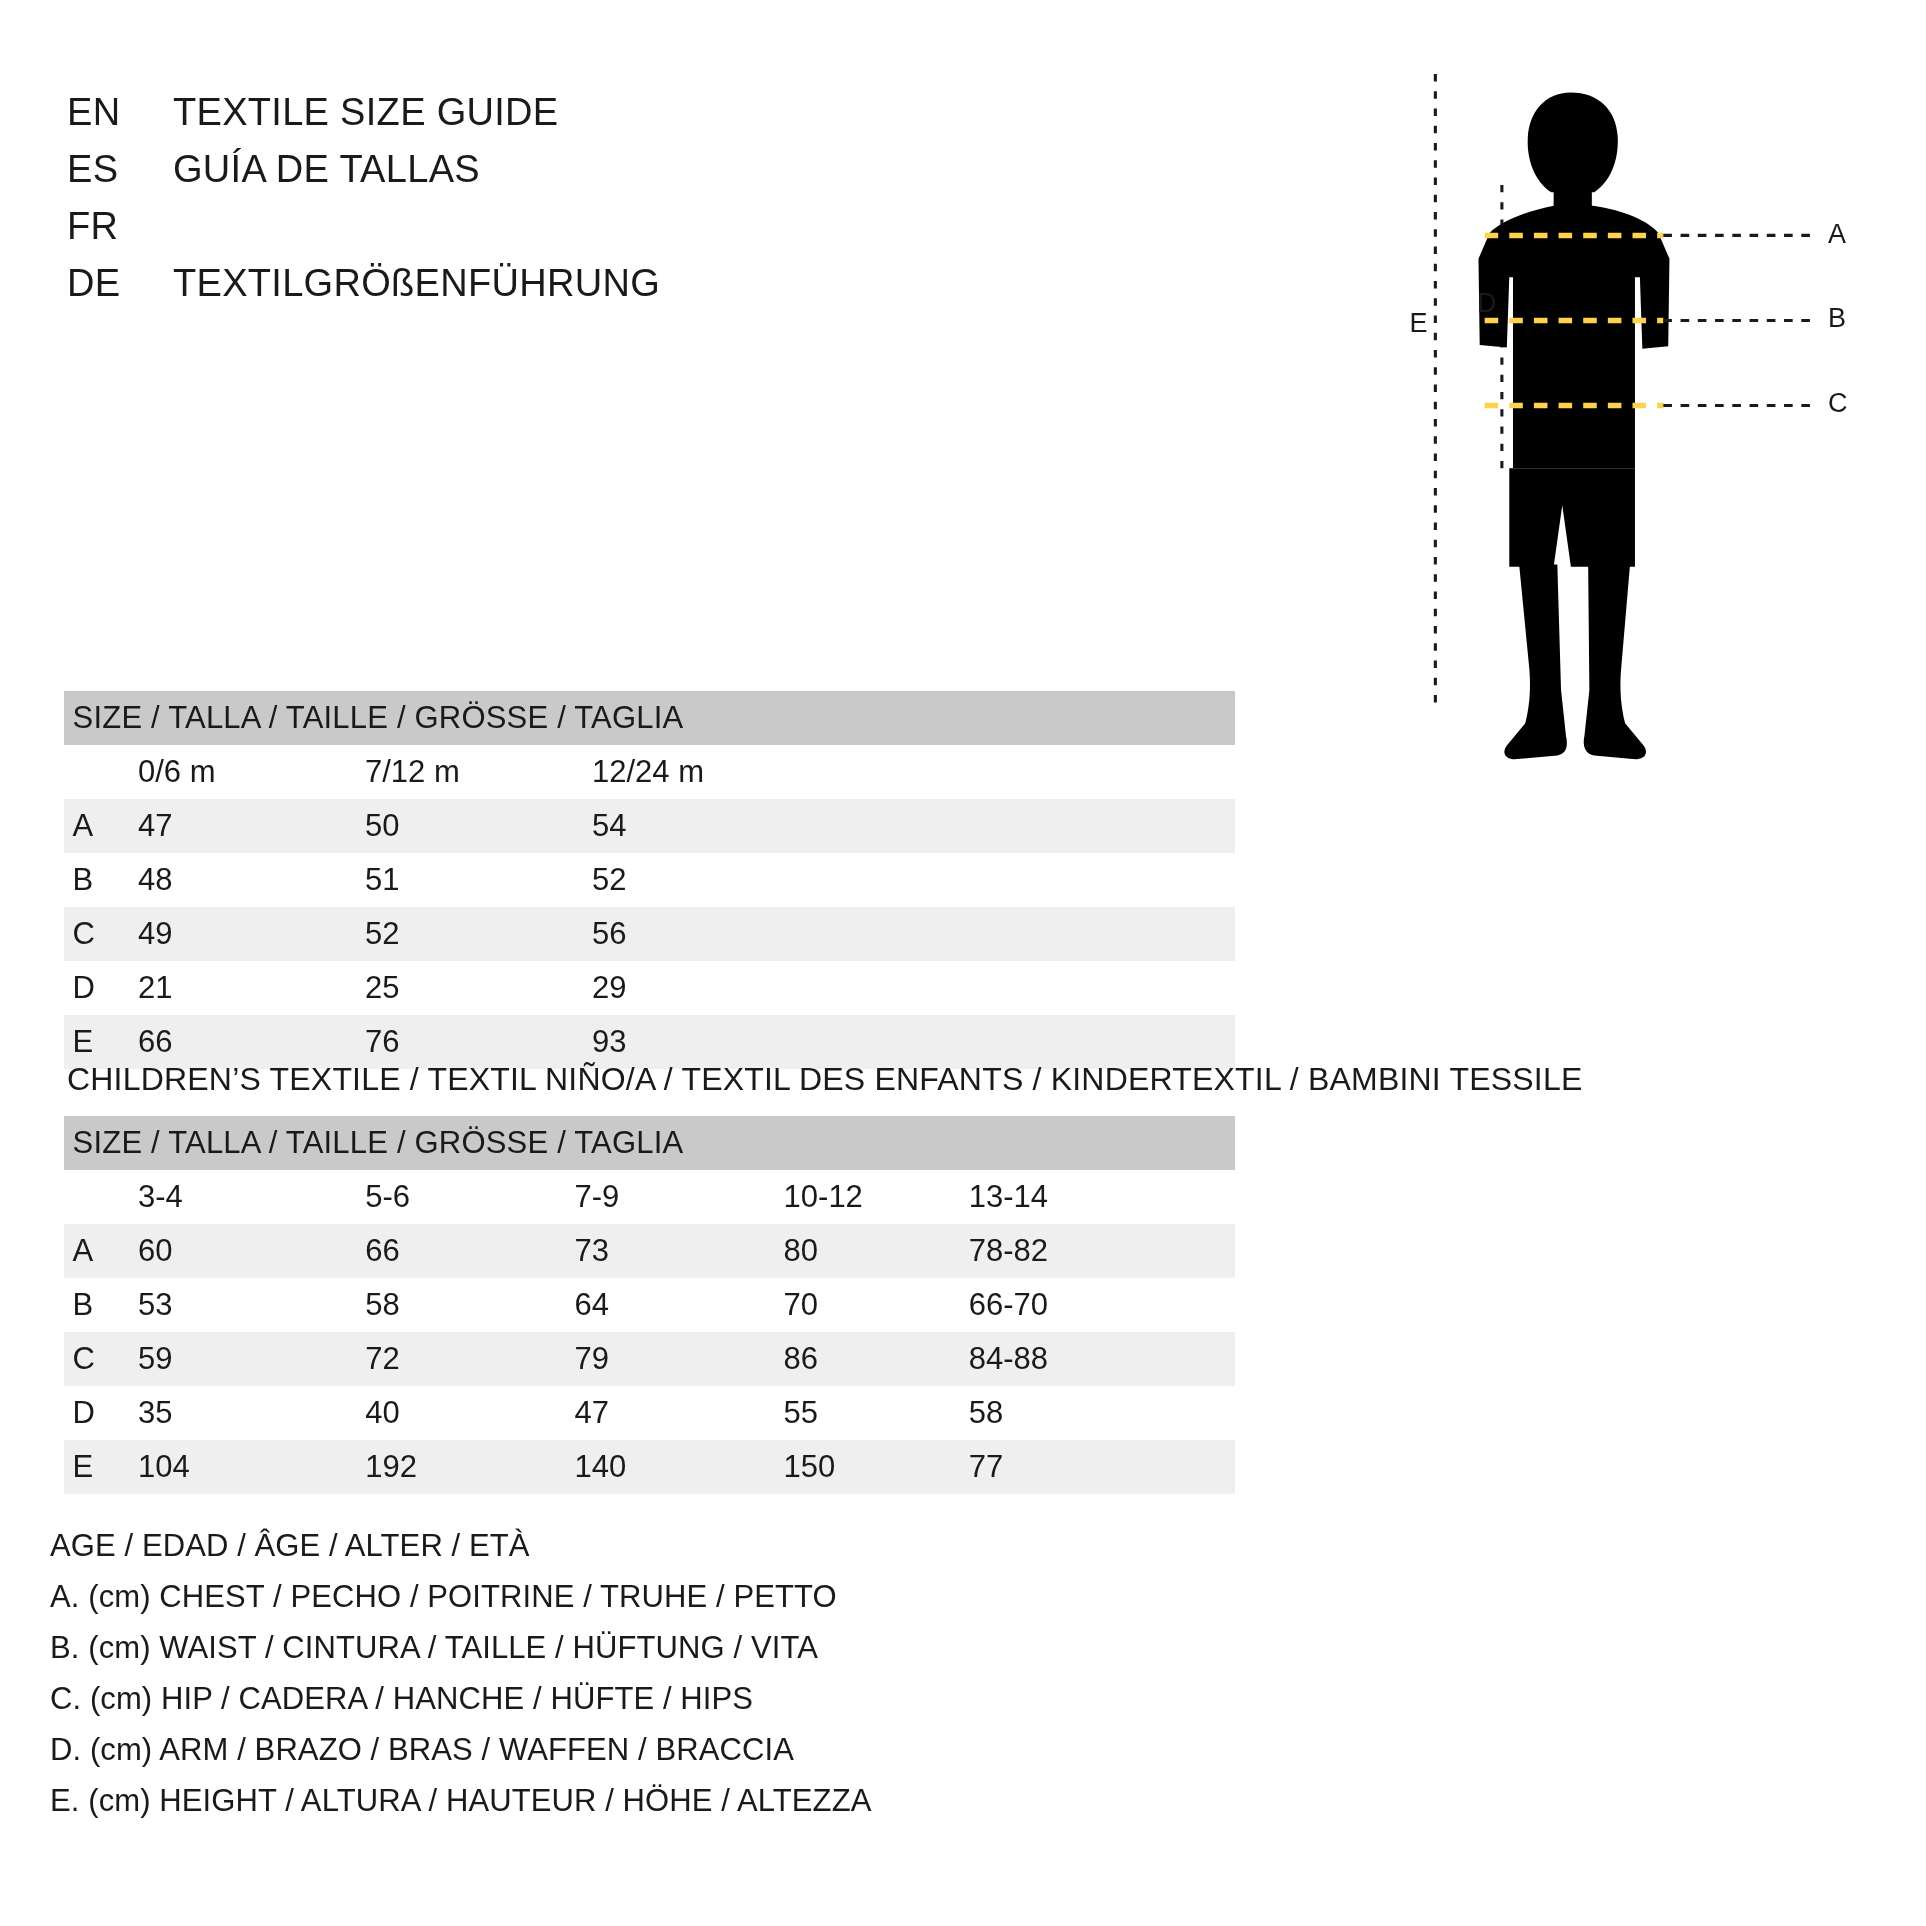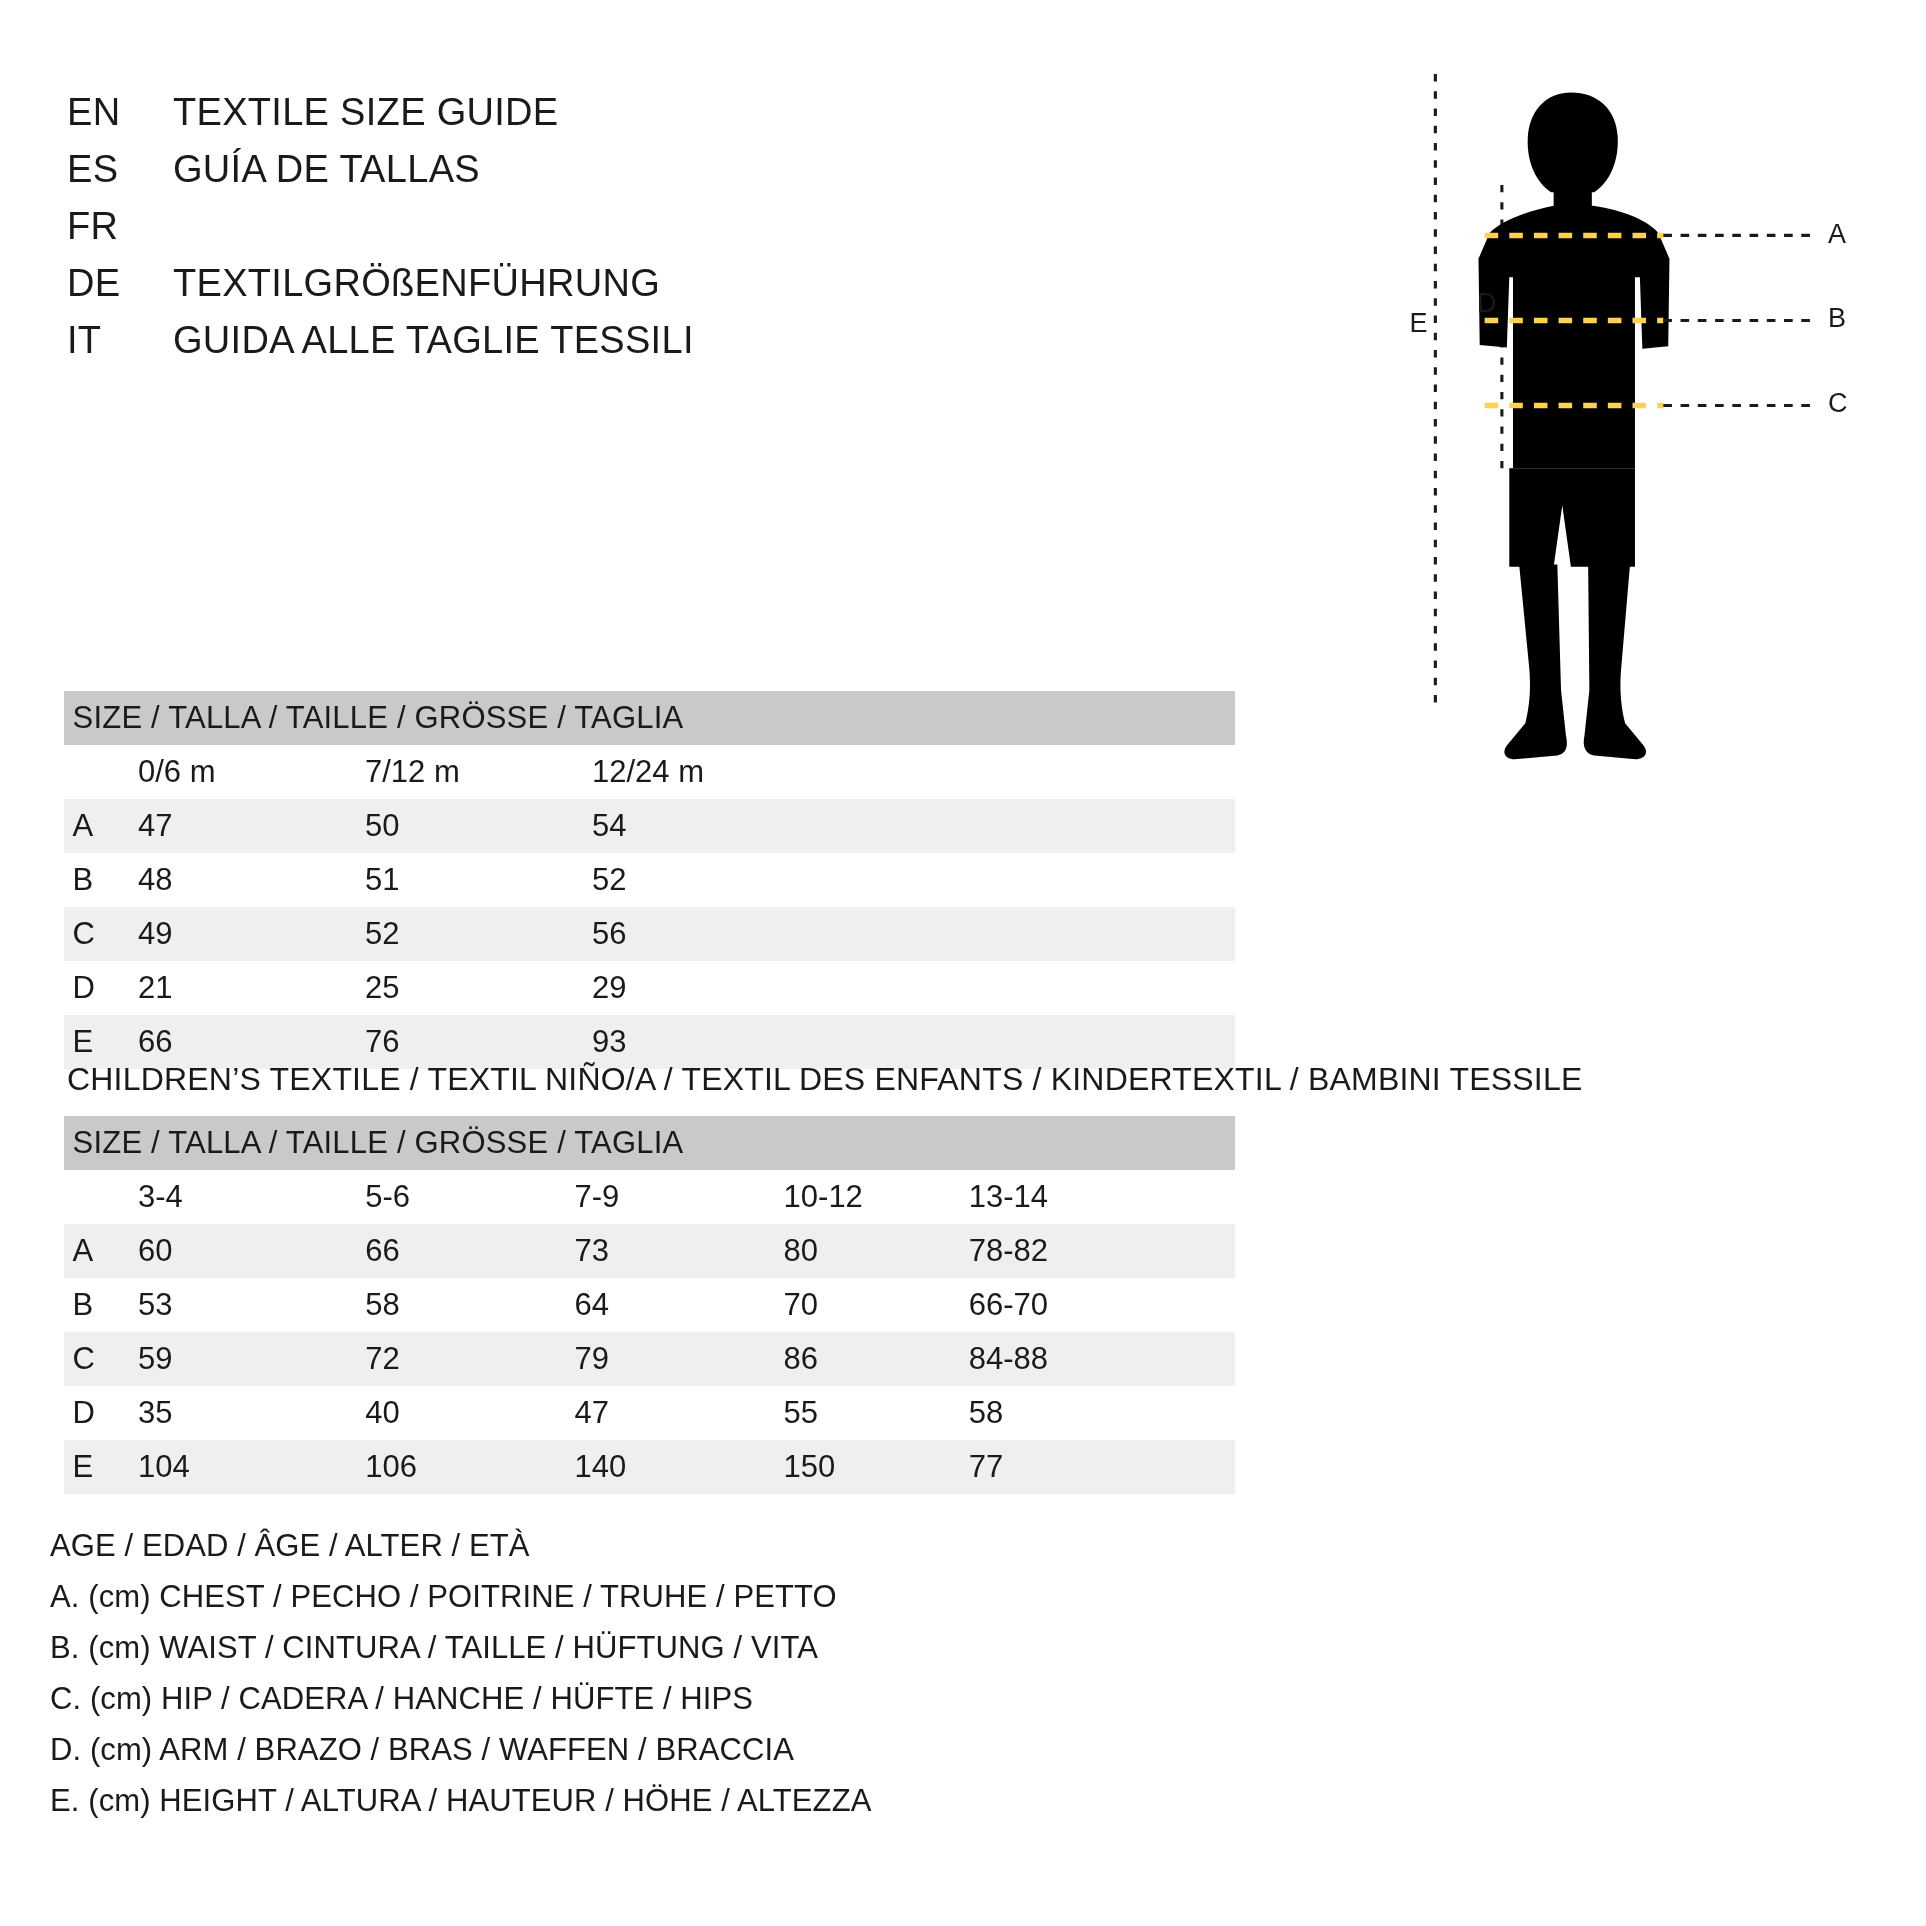--- a/index.html
+++ b/index.html
@@ -138,24 +138,20 @@
       <div class="lang-code">ES</div>
       <div class="lang-title">GUÍA DE TALLAS</div>
     </div>
     <div class="lang-row">
       <div class="lang-code">FR</div>
     </div>
     <div class="lang-row">
       <div class="lang-code">DE</div>
       <div class="lang-title">TEXTILGRÖßENFÜHRUNG</div>
     </div>
-    <div class="lang-row">
-      <div class="lang-code">IT</div>
-      <div class="lang-title">GUIDA ALLE TAGLIE TESSILI</div>
-    </div>
   </div>
 
   <div class="figure">
     <svg class="fig-svg" width="493" height="690" viewBox="0 0 800 1120">
 
       <line x1="80" y1="0" x2="80" y2="1030" stroke="#1a1a1a" stroke-width="5" stroke-dasharray="12 16"></line>
       <line x1="188" y1="180" x2="188" y2="640" stroke="#1a1a1a" stroke-width="5" stroke-dasharray="12 16"></line>
 
       <g fill="#000000">
 
@@ -293,21 +289,21 @@
           <td class="rowlabel">D</td>
           <td>35</td>
           <td>40</td>
           <td>47</td>
           <td>55</td>
           <td>58</td>
         </tr>
         <tr class="shade">
           <td class="rowlabel">E</td>
           <td>104</td>
-          <td>106</td>
+          <td>192</td>
           <td>140</td>
           <td>150</td>
           <td>77</td>
         </tr>
       </tbody>
     </table>
   </div>
 
   <div class="legend">
     <div class="legend-row">AGE / EDAD / ÂGE / ALTER / ETÀ</div>

